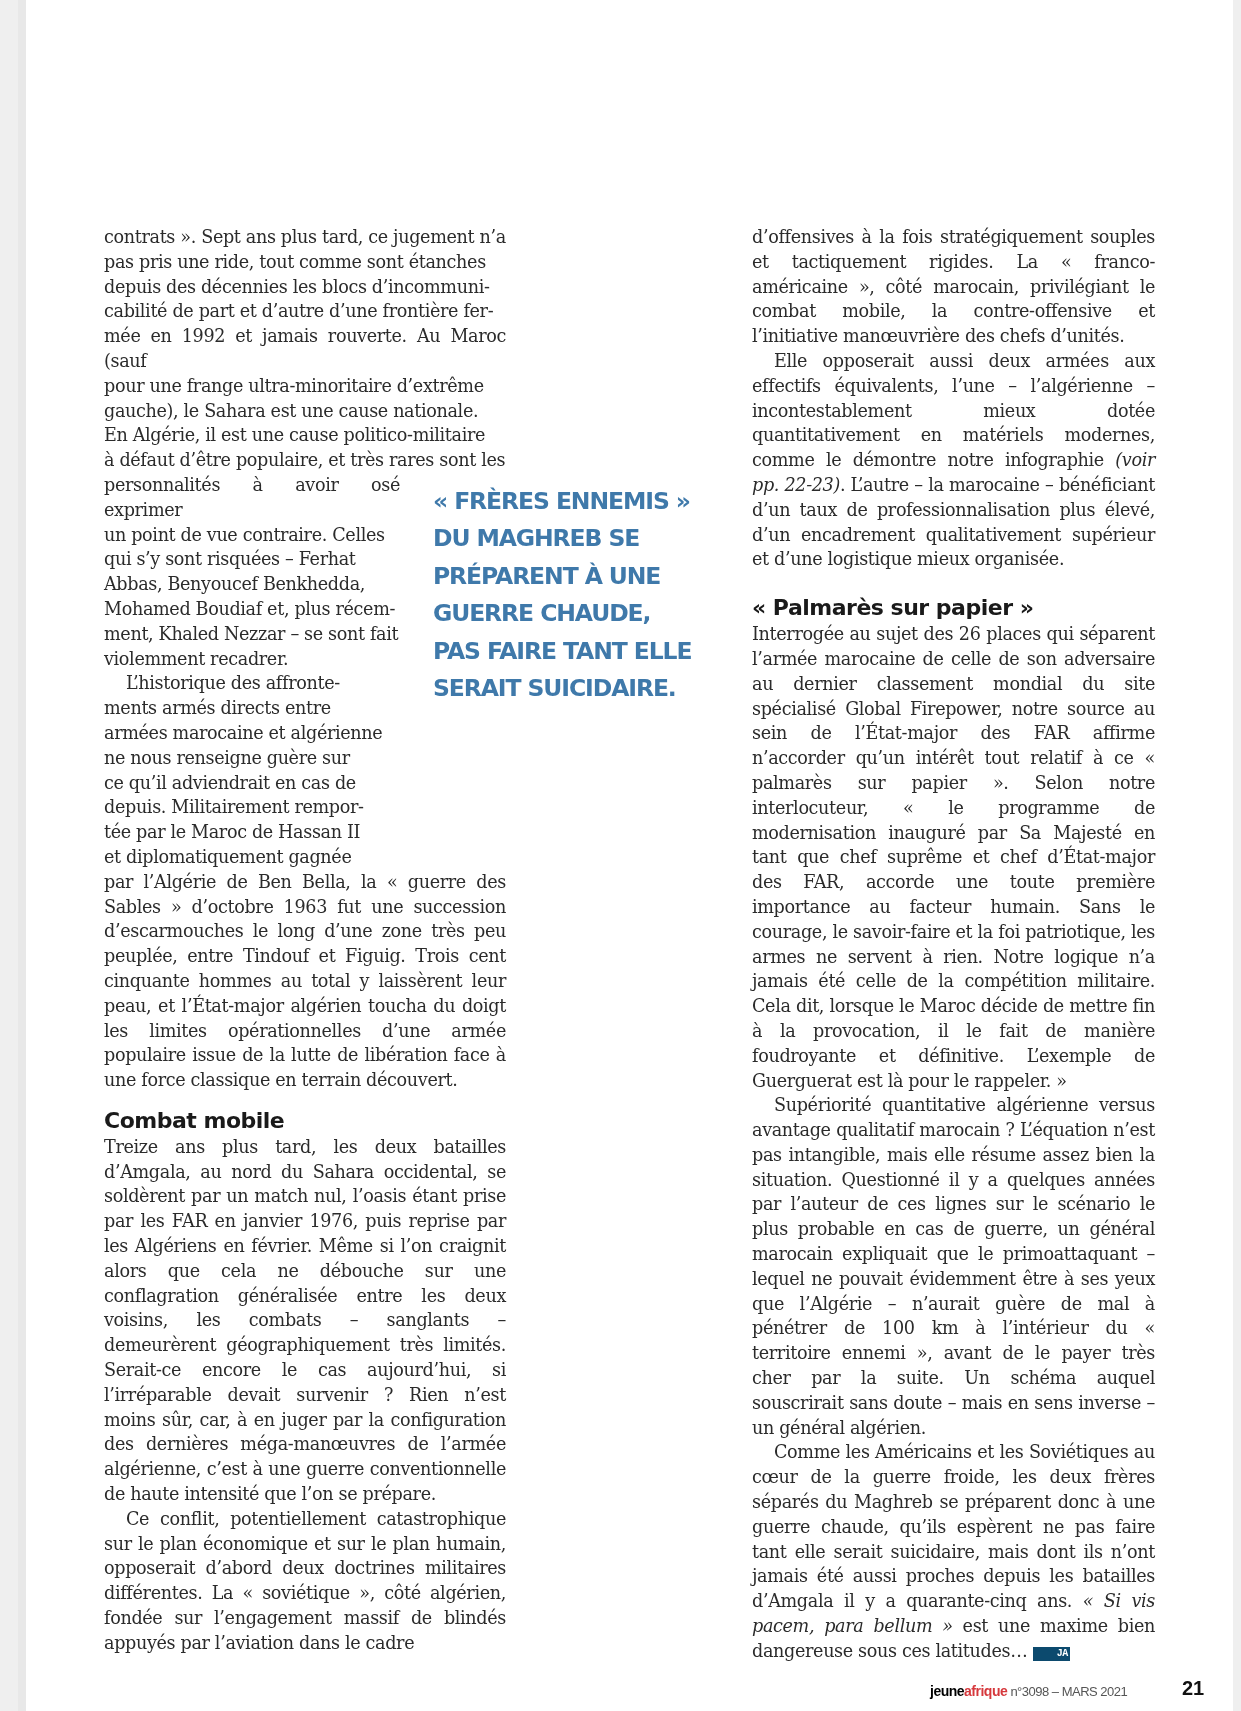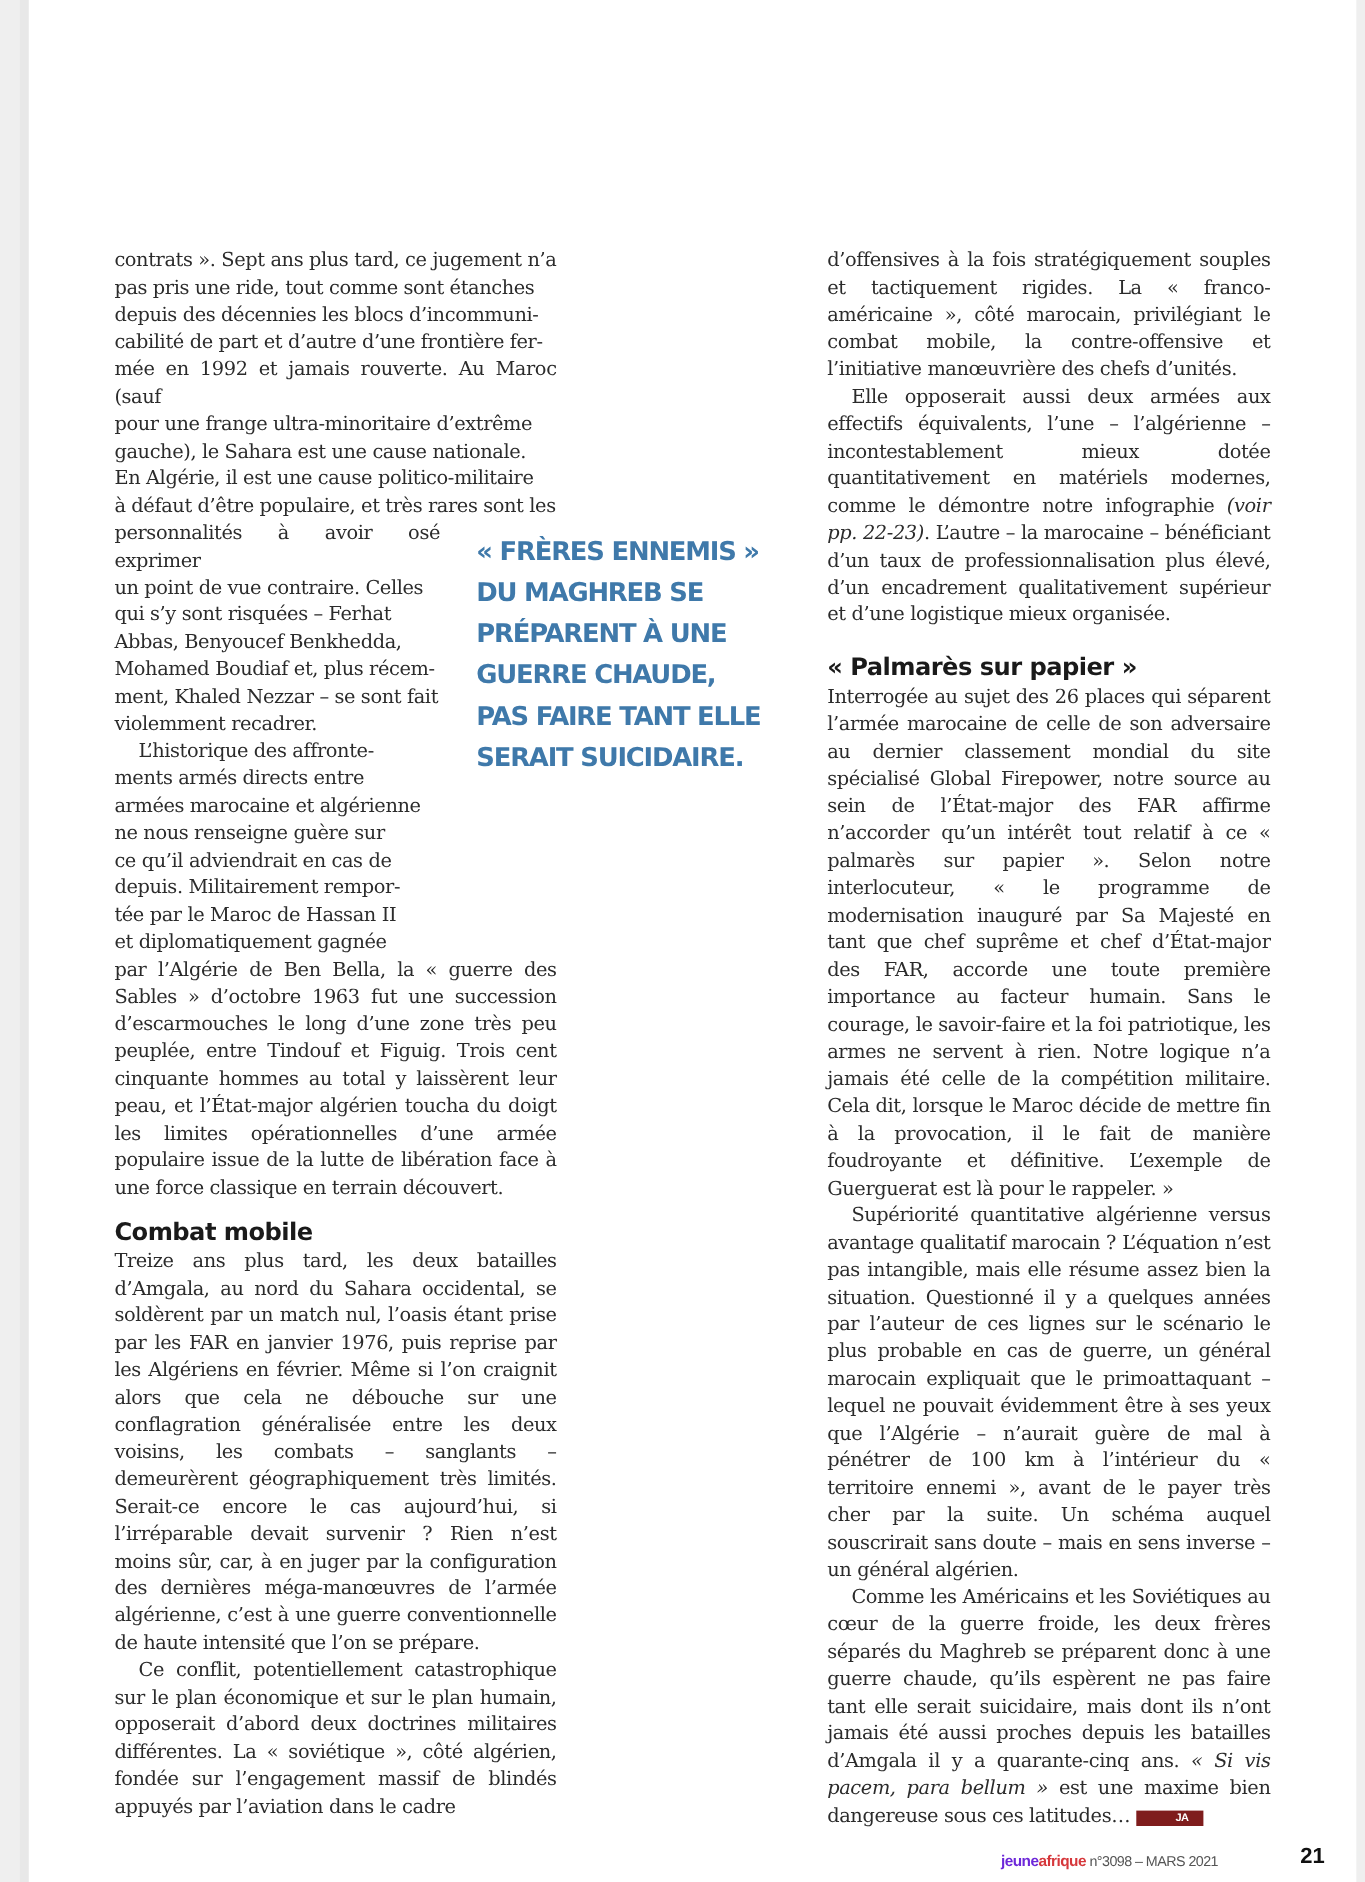--- a/index.html
+++ b/index.html
@@ -27,28 +27,28 @@
   }
   .pull {
     position: absolute; left: 433px; top: 483px; width: 300px;
     font-family: "DejaVu Sans", sans-serif; font-weight: bold; font-size: 23.5px;
     line-height: 37.4px; color: #3f79aa; letter-spacing: -1.1px; text-transform: uppercase;
     text-align: left;
   }
   .pull span { display: block; white-space: nowrap; }
   em { font-style: italic; }
   .ja-badge {
-    display: inline-block; background: #7f1d1d; color: #fff; font-family: Liberation Sans, sans-serif;
-    font-weight: bold; font-size: 10px; line-height: 14px; padding: 0 14px; vertical-align: 1px; letter-spacing: -0.5px;
+    display: inline-block; background: #0c4a6e; color: #fff; font-family: Liberation Mono, monospace;
+    font-weight: bold; font-size: 10px; line-height: 14px; padding: 0 2px; vertical-align: 1px; letter-spacing: -0.5px;
   }
   .footer {
     position: absolute; top: 1683px; left: 910px; font-family: "Liberation Sans", sans-serif;
     font-size: 13px; color: #555; white-space: nowrap; letter-spacing: -0.5px;
   }
-  .footer .brand-a { font-weight: bold; color: #6d28d9; font-size: 14px; }
+  .footer .brand-a { font-weight: bold; color: #000000; font-size: 14px; margin-left: 20px; }
   .footer .brand-b { font-weight: bold; color: #d6383c; font-size: 14px; margin-top: 45px; }
   .page-num {
     position: absolute; top: 1677px; left: 1182px; font-family: "Liberation Sans", sans-serif;
     font-weight: bold; font-size: 20px; color: #111;
   }
 </style>
 </head>
 <body>
 
 <div class="strip-left"></div>

